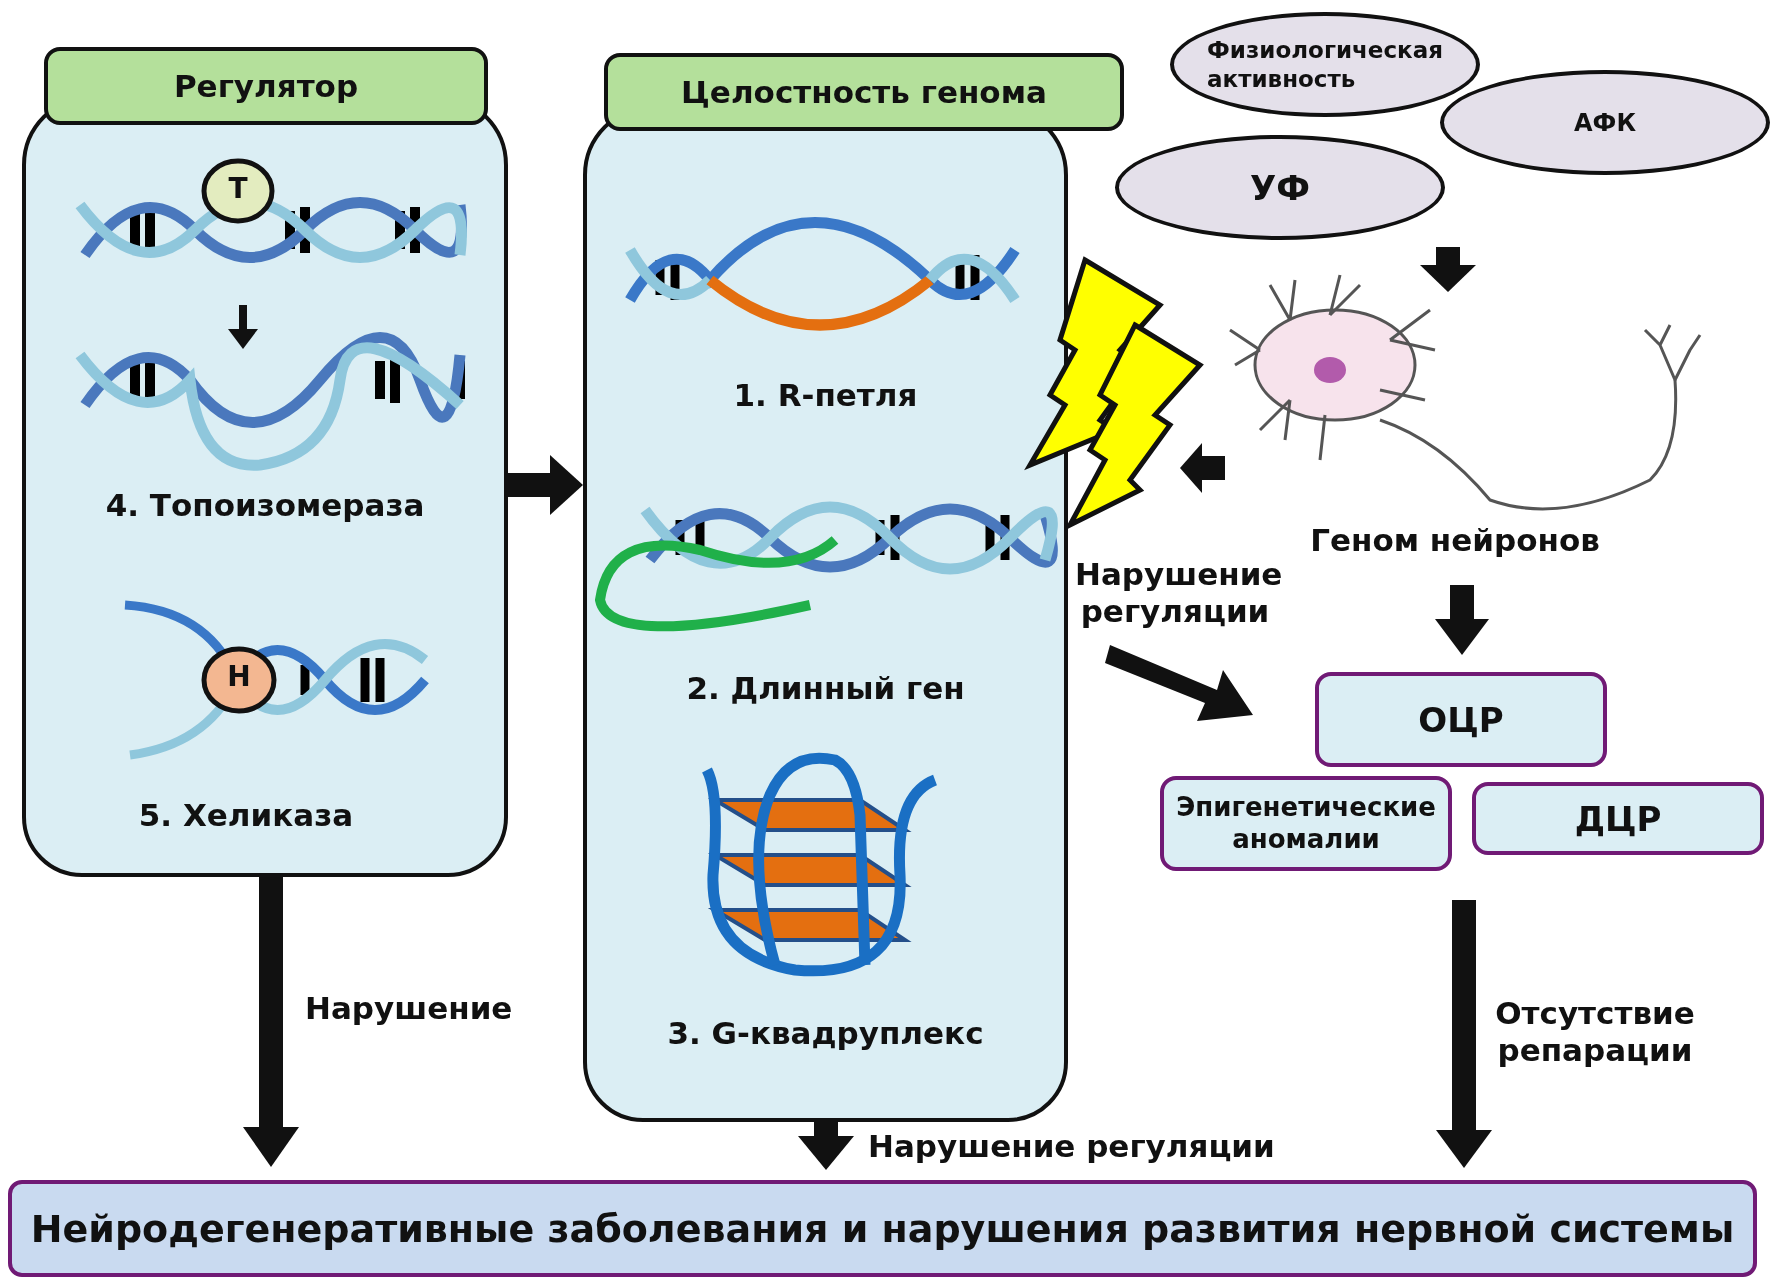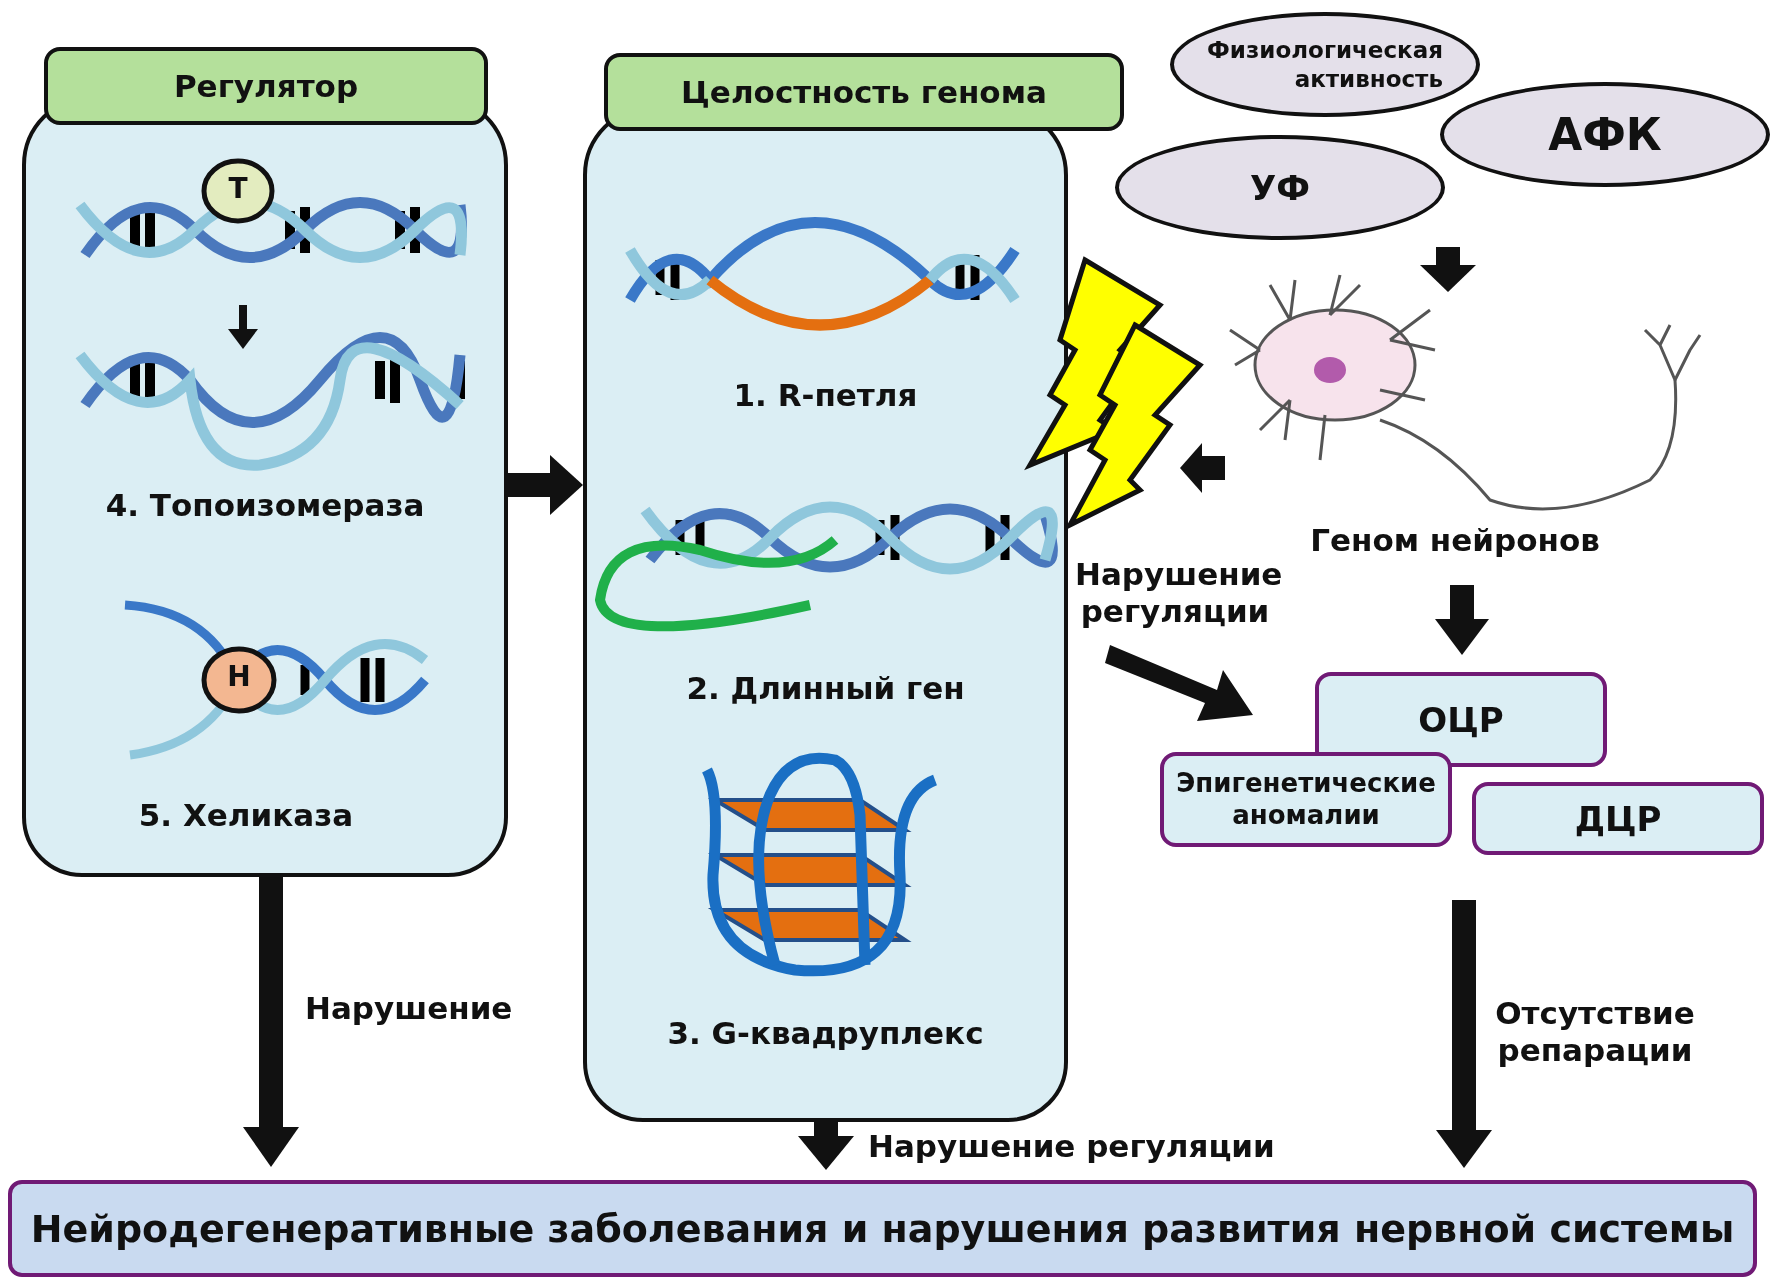--- a/index.html
+++ b/index.html
@@ -1,20 +1,20 @@
 <!DOCTYPE html>
 <html><head>
 <meta charset="utf-8">
 <style>
   html,body{margin:0;padding:0;background:#fff;}
   body{width:1772px;height:1286px;position:relative;overflow:hidden;font-family:"DejaVu Sans",sans-serif;color:#111;}
   .panel{position:absolute;background:#dbeef4;border:4px solid #111;border-radius:70px 70px 60px 60px;box-sizing:border-box;}
   .tab{position:absolute;background:#b4e09b;border:4px solid #111;border-radius:16px;box-sizing:border-box;display:flex;align-items:center;justify-content:center;font-size:31px;font-weight:bold;}
   .lbl{position:absolute;font-size:31px;font-weight:bold;text-align:center;white-space:nowrap;}
-  .oval{position:absolute;background:#e4e0ea;border:4px solid #111;border-radius:50%;box-sizing:border-box;display:flex;align-items:center;justify-content:center;text-align:right;font-weight:bold;}
+  .oval{position:absolute;background:#e4e0ea;border:4px solid #111;border-radius:50%;box-sizing:border-box;display:flex;align-items:center;justify-content:center;text-align:left;font-weight:bold;}
   .box{position:absolute;background:#dbeef4;border:4px solid #701a75;border-radius:16px;box-sizing:border-box;display:flex;align-items:center;justify-content:center;text-align:center;font-weight:bold;}
   svg{position:absolute;overflow:visible;}
 </style>
 </head>
 <body>
 
 <div class="panel" style="left:22px;top:95px;width:486px;height:782px;"></div>
 <div class="tab" style="left:44px;top:47px;width:444px;height:78px;">Регулятор</div>
 
 <svg style="left:80px;top:185px;" width="380" height="90">
@@ -111,21 +111,21 @@
     <polygon points="20,45 165,45 210,75 70,75"></polygon>
     <polygon points="20,100 165,100 210,130 70,130"></polygon>
     <polygon points="20,155 165,155 210,185 70,185"></polygon>
   </g>
   <path d="M12 15 Q25 40 18 120 Q15 200 100 215 Q210 225 205 120 Q200 40 240 25" fill="none" stroke="#1a6fc4" stroke-width="11"></path>
   <path d="M80 210 Q50 100 75 40 Q95 -5 140 5 Q160 15 165 60 L170 210" fill="none" stroke="#1a6fc4" stroke-width="11"></path>
 </svg>
 <div class="lbl" style="left:583px;top:1015px;width:485px;">3. G-квадруплекс</div>
 
 <div class="oval" style="left:1170px;top:12px;width:310px;height:105px;font-size:23px;padding:0 40px;line-height:1.25;">Физиологическая активность</div>
-<div class="oval" style="left:1440px;top:82px;width:330px;height:105px;font-size:44px;">АФК</div>
+<div class="oval" style="left:1440px;top:70px;width:330px;height:105px;font-size:24px;">АФК</div>
 <div class="oval" style="left:1115px;top:135px;width:330px;height:105px;font-size:34px;">УФ</div>
 
 <svg style="left:1420px;top:247px;" width="56" height="45">
   <rect x="16" y="0" width="24" height="20" fill="#111"></rect>
     <polygon points="0,18 56,18 28,45" fill="#111"></polygon>
 </svg>
 
 <svg style="left:1020px;top:255px;" width="180" height="270">
   <g fill="#ffff00" stroke="#111" stroke-width="5" stroke-linejoin="miter">
     <polygon points="65,5 140,50 100,95 120,110 80,165 95,175 10,210 45,150 30,140 55,95 40,85"></polygon>
@@ -155,21 +155,21 @@
     <polygon points="0,34 54,34 27,70" fill="#111"></polygon>
 </svg>
 
 <div class="lbl" style="left:1075px;top:556px;width:200px;white-space:normal;line-height:1.2;">Нарушение регуляции</div>
 
 <svg style="left:1105px;top:645px;" width="150" height="80">
   <polygon points="5,0 112,45 118,25 148,70 92,76 100,58 0,18" fill="#111"></polygon>
 </svg>
 
 <div class="box" style="left:1315px;top:672px;width:292px;height:95px;font-size:34px;">ОЦР</div>
-<div class="box" style="left:1160px;top:752px;width:292px;height:95px;font-size:26px;line-height:1.2;padding:0 18px;">Эпигенетические аномалии</div>
+<div class="box" style="left:1160px;top:776px;width:292px;height:95px;font-size:26px;line-height:1.2;padding:0 18px;">Эпигенетические аномалии</div>
 <div class="box" style="left:1472px;top:782px;width:292px;height:73px;font-size:34px;">ДЦР</div>
 
 <svg style="left:243px;top:877px;" width="56" height="290">
   <rect x="16" y="0" width="24" height="255" fill="#111"></rect>
     <polygon points="0,250 56,250 28,290" fill="#111"></polygon>
 </svg>
 <div class="lbl" style="left:305px;top:990px;text-align:left;">Нарушение</div>
 
 <svg style="left:798px;top:1120px;" width="56" height="50">
   <rect x="16" y="0" width="24" height="20" fill="#111"></rect>

